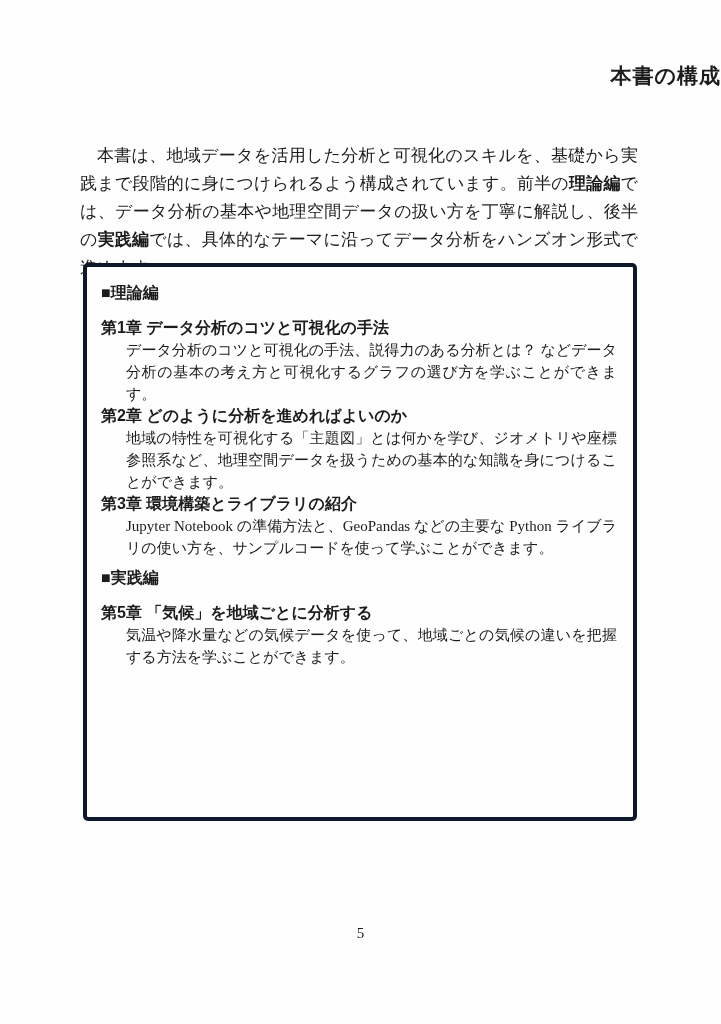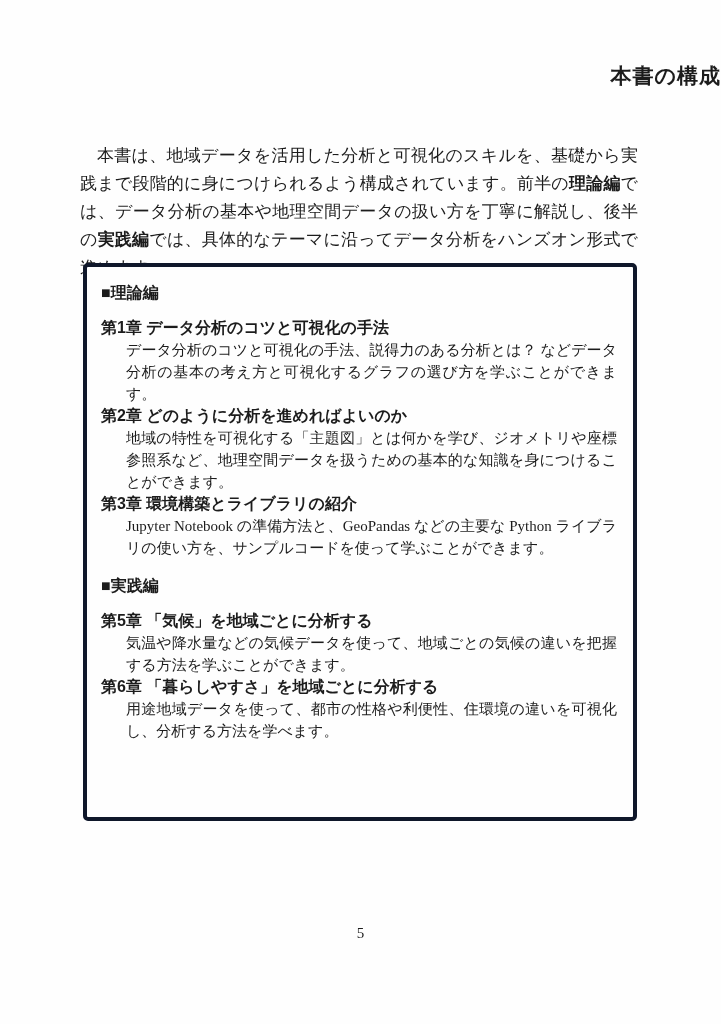--- a/index.html
+++ b/index.html
@@ -35,21 +35,21 @@
     width:554px;height:558px;box-sizing:border-box;
     border:4px solid #0f172a;border-radius:5px;
     padding:15px 16px 6px 14px;
     background:#fefefe;
   }
   .section-heading{
     font-family:"Liberation Sans","DejaVu Sans",sans-serif;
     font-weight:bold;font-size:16px;line-height:22px;
     margin:0 0 13px 0;
   }
-  .section-practice{margin-top:16px;}
+  .section-practice{margin-top:8px;}
   .chapter-title{
     font-family:"Liberation Sans","DejaVu Sans",sans-serif;
     font-weight:bold;font-size:16px;line-height:22px;
     margin:0;
   }
   .chapter-desc{
     font-size:15px;line-height:22px;
     margin:0 0 0 25px;
     text-align:justify;
   }
@@ -93,23 +93,19 @@
       <div class="section-heading">■実践編</div>
 
       <div class="chapter">
       </div>
 
       <div class="chapter">
         <div class="chapter-title">第5章 「気候」を地域ごとに分析する</div>
         <div class="chapter-desc">気温や降水量などの気候データを使って、地域ごとの気候の違いを把握する方法を学ぶことができます。</div>
       </div>
 
-      <div class="chapter">
-        <div class="chapter-title">第6章 「暮らしやすさ」を地域ごとに分析する</div>
-        <div class="chapter-desc">用途地域データを使って、都市の性格や利便性、住環境の違いを可視化し、分析する方法を学べます。</div>
-      </div>
     </div>
 
   </div>
 
   <div class="page-number">5</div>
 
 </div>
 
 </body></html>

